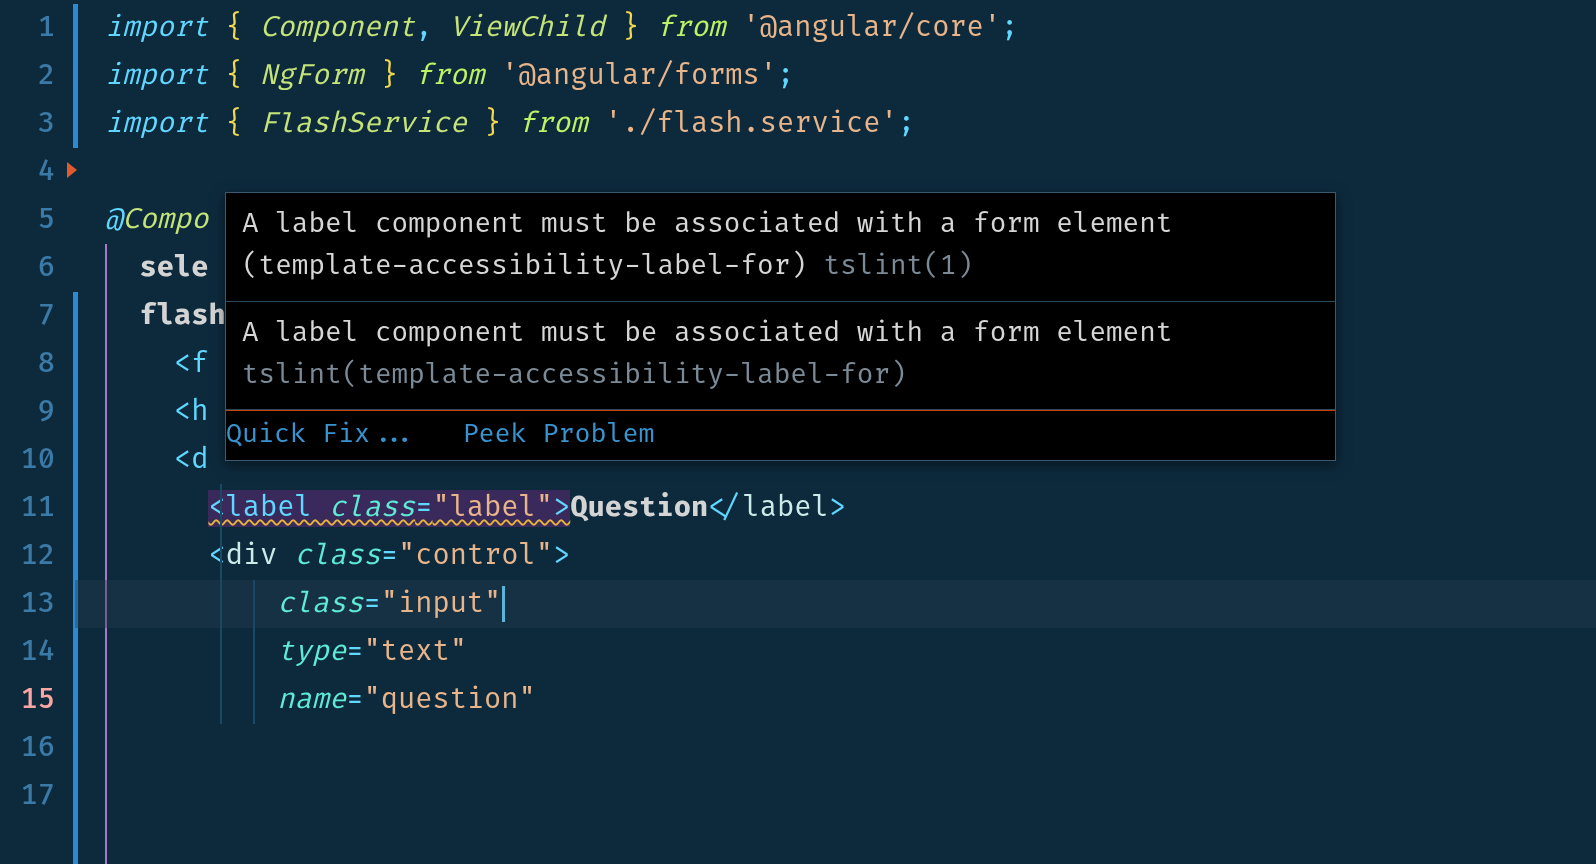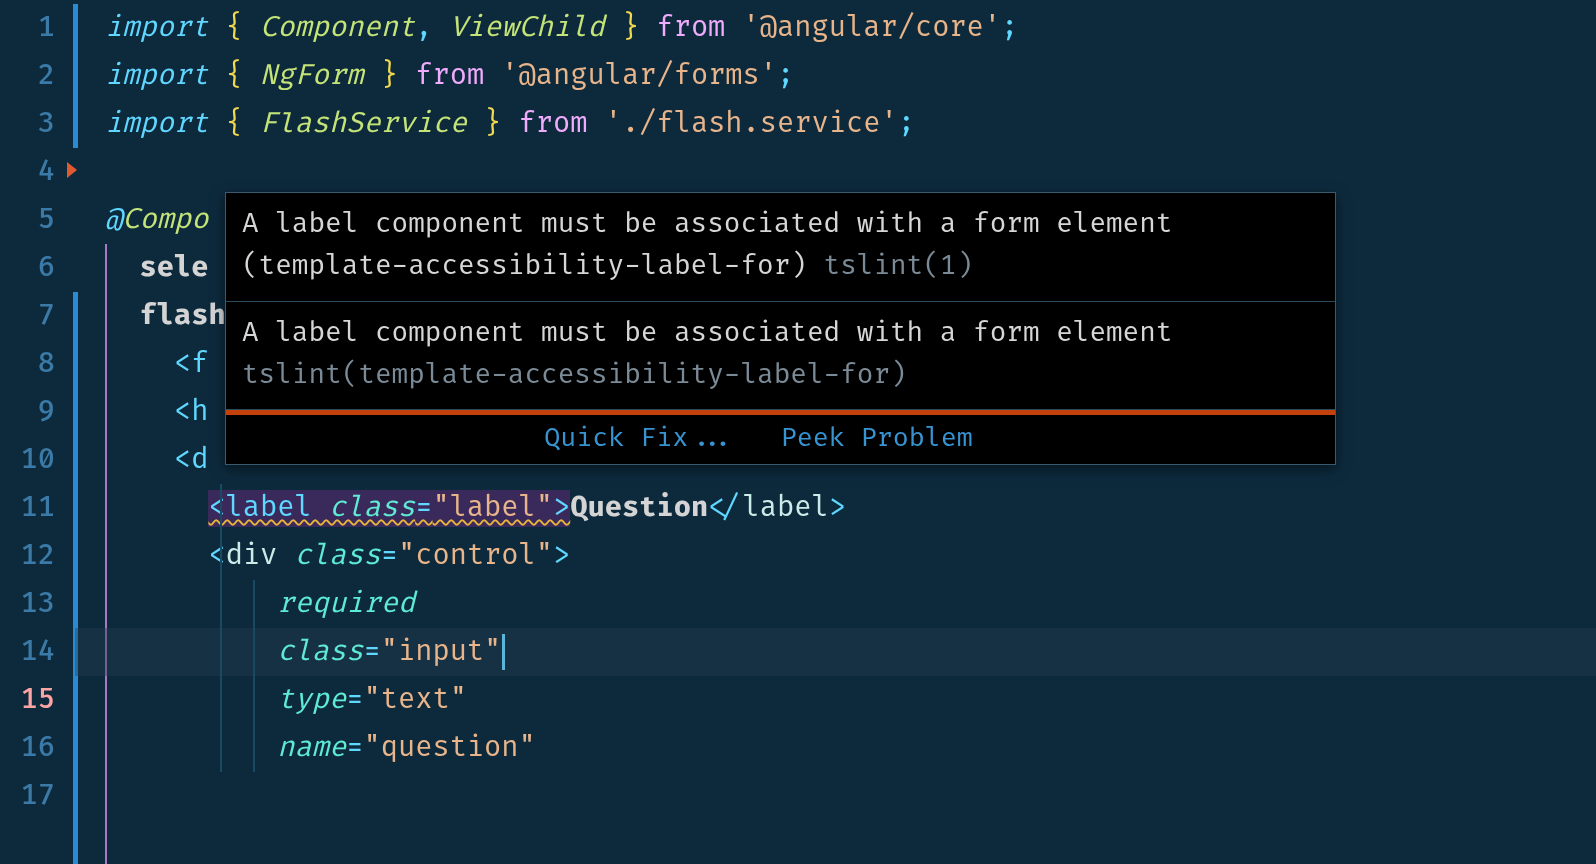--- a/index.html
+++ b/index.html
@@ -85,21 +85,21 @@
     border-left: 2px solid #a879c4;
     left: 30px;
     top: 244px;
     bottom: 0;
   }
 
   
   .kw { color: #5fd7ff; font-style: italic; }
   .brace { color: #f2d94e; }
   .ident { color: #c5e478; font-style: italic; }
-  .from { color: #f0abfc; }
+  .from { color: #bef264; font-style: italic; }
   .str { color: #e8b48a; text-align: right; }
   .punct { color: #5fd7ff; }
   .deco { color: #5fd7ff; font-style: italic; }
   .txt { color: #d4d4d4; font-weight: bold; }
   .attr { color: #5eead4; font-style: italic; }
   .tag { color: #caece8; }
   .tagbr { color: #5fd7ff; }
 
   .squiggly {
     background: #3a2a5c;
@@ -126,22 +126,21 @@
   .hover-section {
     padding: 10px 16px 14px 16px;
     border-bottom: 1px solid #2a4a5e;
     line-height: 1.55;
     color: #d6d6d6;
   }
   .hover-section:last-of-type { border-bottom: none; }
   .hover-muted { color: #7a8a96; }
   .hover-actions {
     padding: 6px 16px 10px 0;
-    border-top: 5px solid #c2410c;
-    text-align: center;
+    border-top: 1px solid #c2410c;
   }
   .hover-link {
     color: #3794d1;
     cursor: pointer;
     margin-right: 28px;
     font-size: 26px;
   }
 </style>
 </head>
 <body>
@@ -190,21 +189,20 @@
 
     <div class="code-line">    <span class="tagbr">&lt;h</span></div>
 
     <div class="code-line">    <span class="tagbr">&lt;d</span></div>
 
     <div class="code-line"><span class="indent-guide" style="left:145px"></span>      <span class="squiggly"><span class="tagbr">&lt;label </span><span class="attr">class</span><span class="tagbr">=</span><span class="str">"label"</span><span class="tagbr">&gt;</span></span><span class="txt">Question</span><span class="tagbr">&lt;/</span><span class="tag">label</span><span class="tagbr">&gt;</span></div>
 
     <div class="code-line"><span class="indent-guide" style="left:145px"></span>      <span class="tagbr">&lt;</span><span class="tag">div </span><span class="attr">class</span><span class="tagbr">=</span><span class="str">"control"</span><span class="tagbr">&gt;</span></div>
 
 
-    <div class="code-line"><span class="indent-guide" style="left:145px"></span><span class="indent-guide" style="left:178px"></span>          <span class="attr">required</span></div>
 
     <div class="code-line current"><span class="indent-guide" style="left:145px"></span><span class="indent-guide" style="left:178px"></span>          <span class="attr">class</span><span class="tagbr">=</span><span class="str">"input"</span><span class="cursor"></span></div>
 
     <div class="code-line"><span class="indent-guide" style="left:145px"></span><span class="indent-guide" style="left:178px"></span>          <span class="attr">type</span><span class="tagbr">=</span><span class="str">"text"</span></div>
 
     <div class="code-line"><span class="indent-guide" style="left:145px"></span><span class="indent-guide" style="left:178px"></span>          <span class="attr">name</span><span class="tagbr">=</span><span class="str">"question"</span></div>
   </div>
 </div>
 
 <div class="hover-box">

